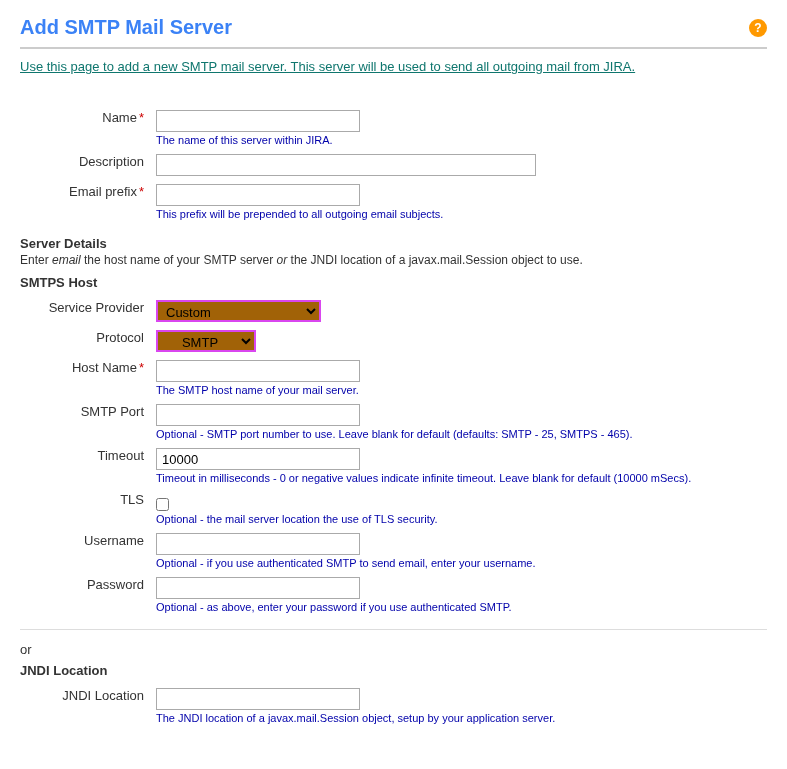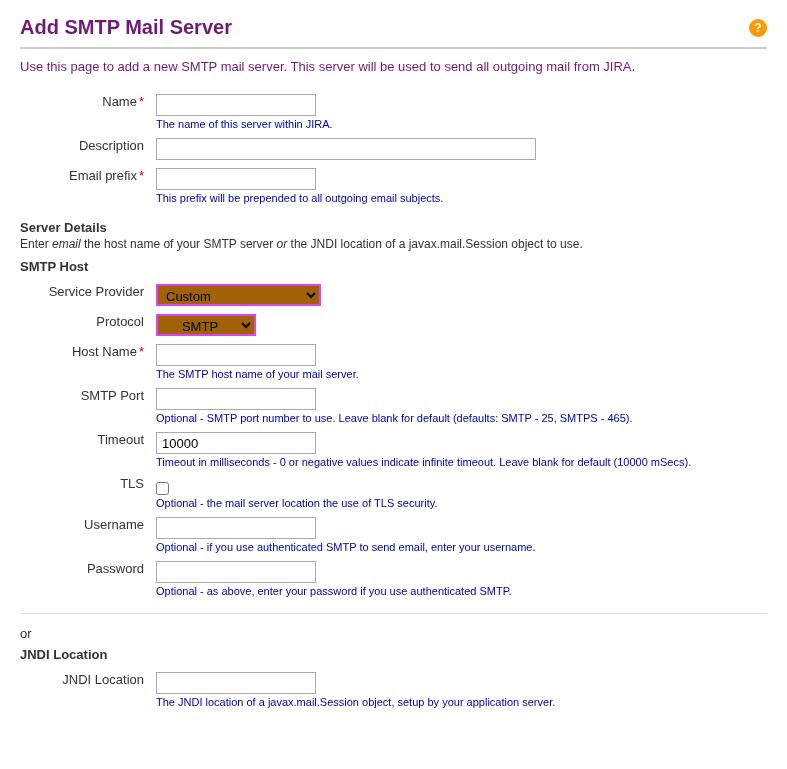--- a/index.html
+++ b/index.html
@@ -17,41 +17,42 @@
       align-items: center;
       justify-content: space-between;
       border-bottom: 2px solid #ccc;
       padding-bottom: 8px;
       margin-bottom: 10px;
     }
 
     .page-title {
       font-size: 20px;
       font-weight: bold;
-      color: #701a75;
+      color: #3b82f6;
     }
 
     .help-icon {
       width: 18px;
       height: 18px;
       border-radius: 50%;
       background: #f90;
       color: #fff;
       font-weight: bold;
       font-size: 12px;
       display: flex;
       align-items: center;
       justify-content: center;
       cursor: pointer;
     }
 
     .page-description {
       font-size: 13px;
-      color: #701a75;
-      margin-bottom: 16px;
+      color: #0f766e;
+      margin-bottom: 32px;
+      text-decoration: underline;
     }
 
     .form-table {
       width: 100%;
       border-collapse: collapse;
       margin-bottom: 8px;
     }
 
     .form-table td {
       padding: 4px 6px;
@@ -74,21 +75,21 @@
 
     .input-cell {
       vertical-align: top;
     }
 
     input[type="text"],
     input[type="password"] {
       border: 1px solid #aaa;
       padding: 3px 5px;
       font-size: 13px;
-      width: 160px;
+      width: 204px;
       height: 22px;
       outline: none;
     }
 
     input.wide {
       width: 380px;
     }
 
     .hint-text {
       font-size: 11px;
@@ -199,21 +200,21 @@
     </td>
   </tr>
 </tbody>
   </table>
 
 <div class="section-header">Server Details</div>
 <div class="section-sub">
   Enter <em>email</em> the host name of your SMTP server <em>or</em> the JNDI location of a javax.mail.Session object to use.
 </div>
 
-<div class="smtp-host-title">SMTP Host</div>
+<div class="smtp-host-title">SMTPS Host</div>
 
 <table class="form-table">
   <tbody>
       <tr>
     <td class="label-cell">
       <label>Service Provider</label>
     </td>
     <td class="input-cell">
       <select class="select-wide">
         <option>Custom</option>

